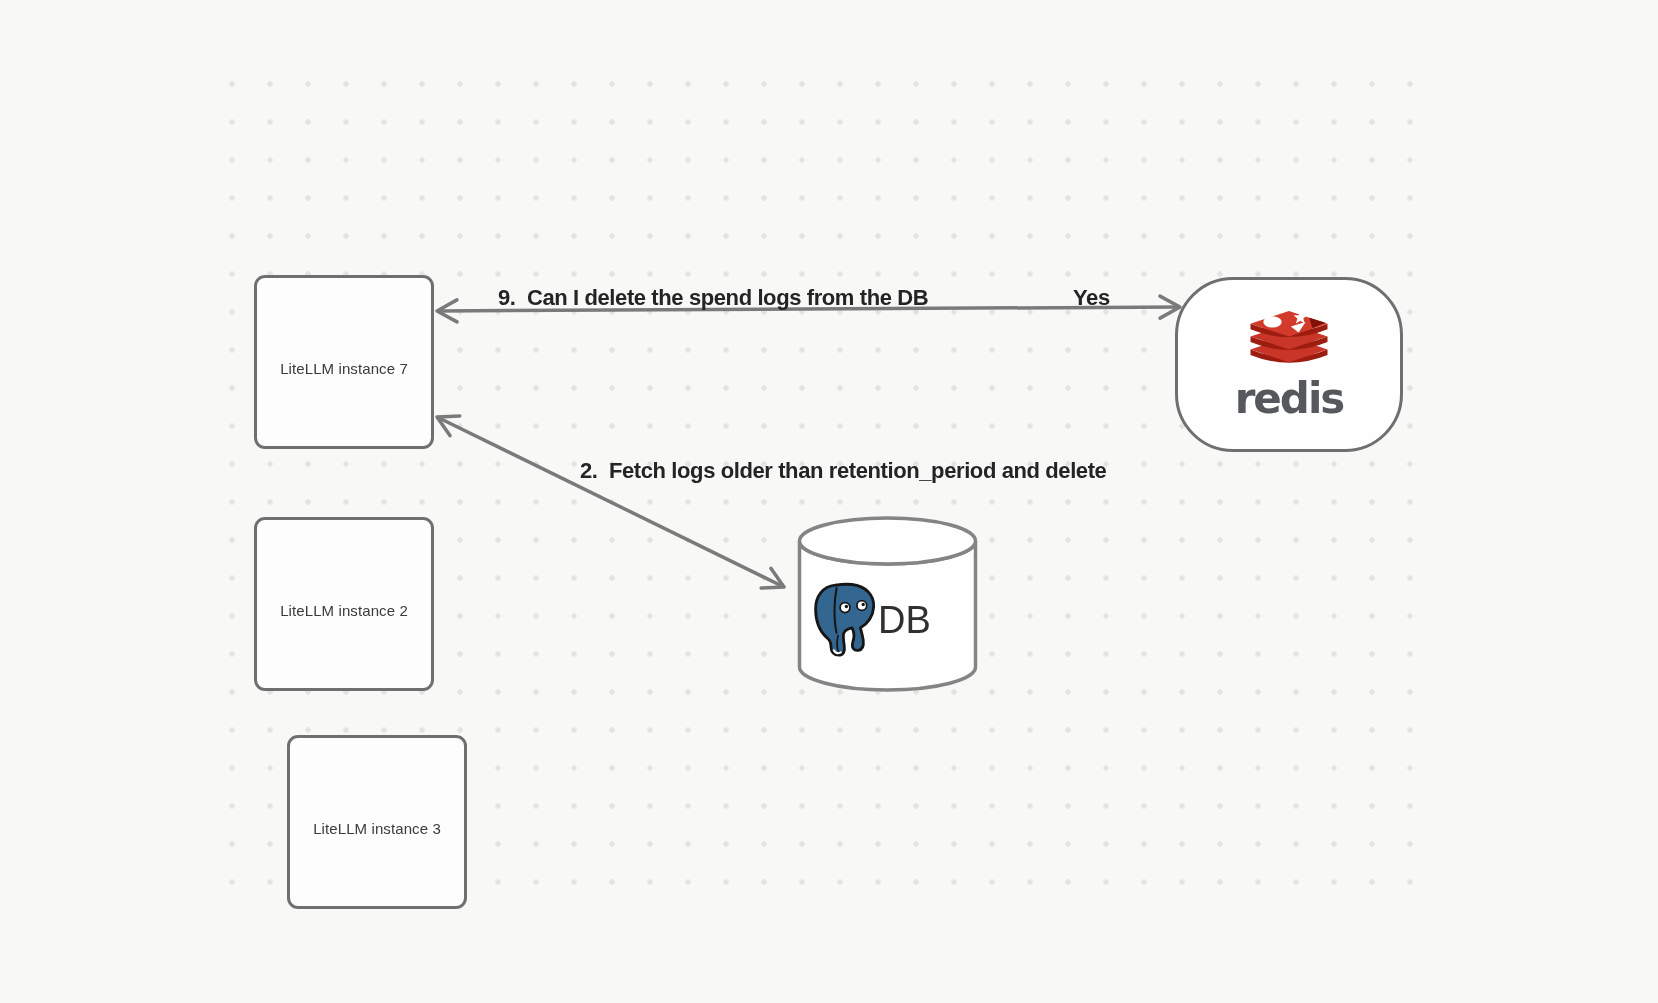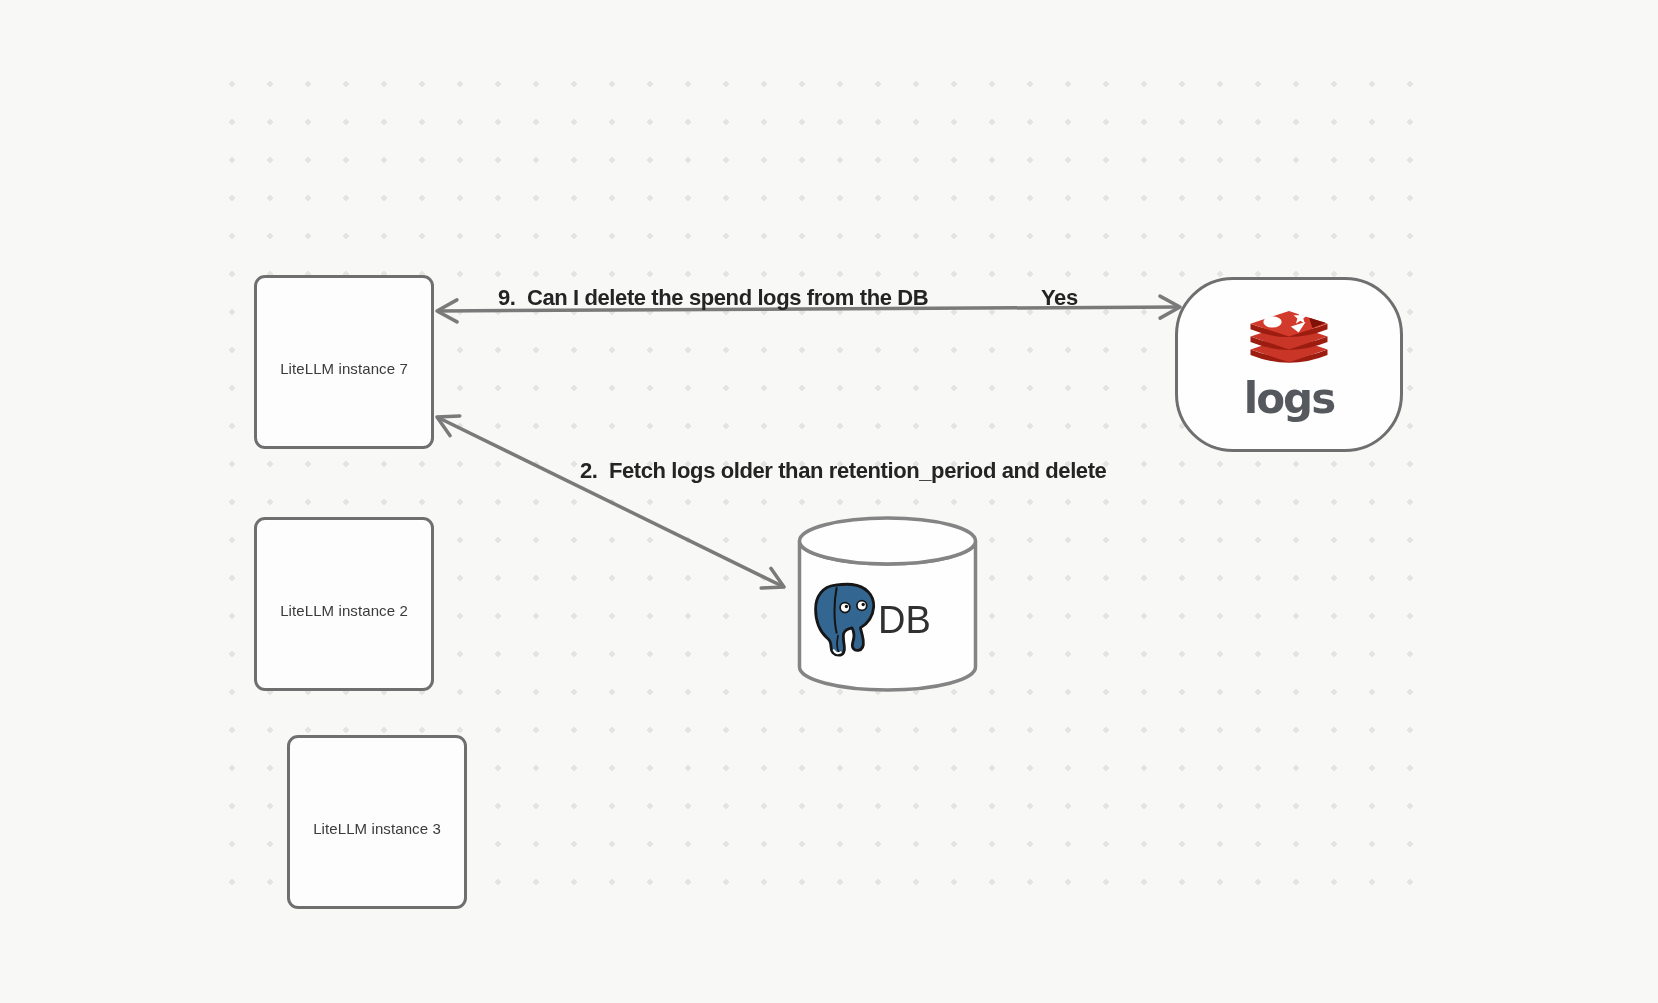--- a/index.html
+++ b/index.html
@@ -34,21 +34,21 @@
   .redis-word{
     font-family:"DejaVu Sans",sans-serif;font-weight:bold;
     font-size:42px;line-height:1;color:#55585c;letter-spacing:-2px;
     margin-top:2px;
   }
   .edge-label{
     position:absolute;font-weight:bold;font-size:22px;line-height:1;
     color:#242424;letter-spacing:-0.4px;white-space:pre;
   }
   #edge1-label{left:498px;top:287px;}
-  #edge1-response{left:1041px;top:287px;}
+  #edge1-response{left:1073px;top:287px;}
   #edge2-label{left:580px;top:460px;text-align:right;}
   .db-cylinder{position:absolute;left:796px;top:514px;}
   .db-content{
     position:absolute;left:810px;top:580px;width:150px;height:78px;
     display:flex;align-items:center;
   }
   .db-label{
     font-size:38px;color:#303030;line-height:1;margin-left:-2px;margin-top:2px;
   }
 </style>
@@ -94,21 +94,21 @@
 
       <g>
         <path d="M3,15 L3,21 Q45,38 87,21 L87,15 Q45,32 3,15 Z" fill="#9c1c10"></path>
         <polygon points="45,1 87,15 45,29 3,15" fill="#d23a2b"></polygon>
         <ellipse cx="27" cy="13" rx="10" ry="6.2" fill="#ffffff"></ellipse>
         <polygon points="57,0.5 59.2,5.6 64.8,5.8 60.6,9.4 62.2,14.8 57.4,11.7 52.5,14.6 54.2,9.3 50,5.7 55.6,5.6" fill="#ffffff"></polygon>
         <polygon points="47,18 63,13 55.5,24.5" fill="#ffffff"></polygon>
         <polygon points="67,8.5 85,13.8 70.5,19.5" fill="#801107"></polygon>
       </g>
     </svg>
-    <div class="redis-word">logs</div>
+    <div class="redis-word">redis</div>
   </div>
 
   <svg class="db-cylinder" width="184" height="184" viewBox="0 0 184 184">
     <path d="M3.5,27 L3.5,153 A88,23 0 0 0 179.5,153 L179.5,27 A88,23 0 0 1 3.5,27 Z" fill="#fefefe" stroke="#848484" stroke-width="3.5"></path>
     <ellipse cx="91.5" cy="27" rx="88" ry="23" fill="#fefefe" stroke="#848484" stroke-width="3.5"></ellipse>
   </svg>
   <div class="db-content">
     <svg width="70" height="77" viewBox="0 0 100 110">
       <g stroke="#161616" stroke-width="4" stroke-linejoin="round" stroke-linecap="round">
         <path d="M36,6 C18,8 8,22 8,40 C8,58 14,72 24,81 C28,84 30,88 30,94

